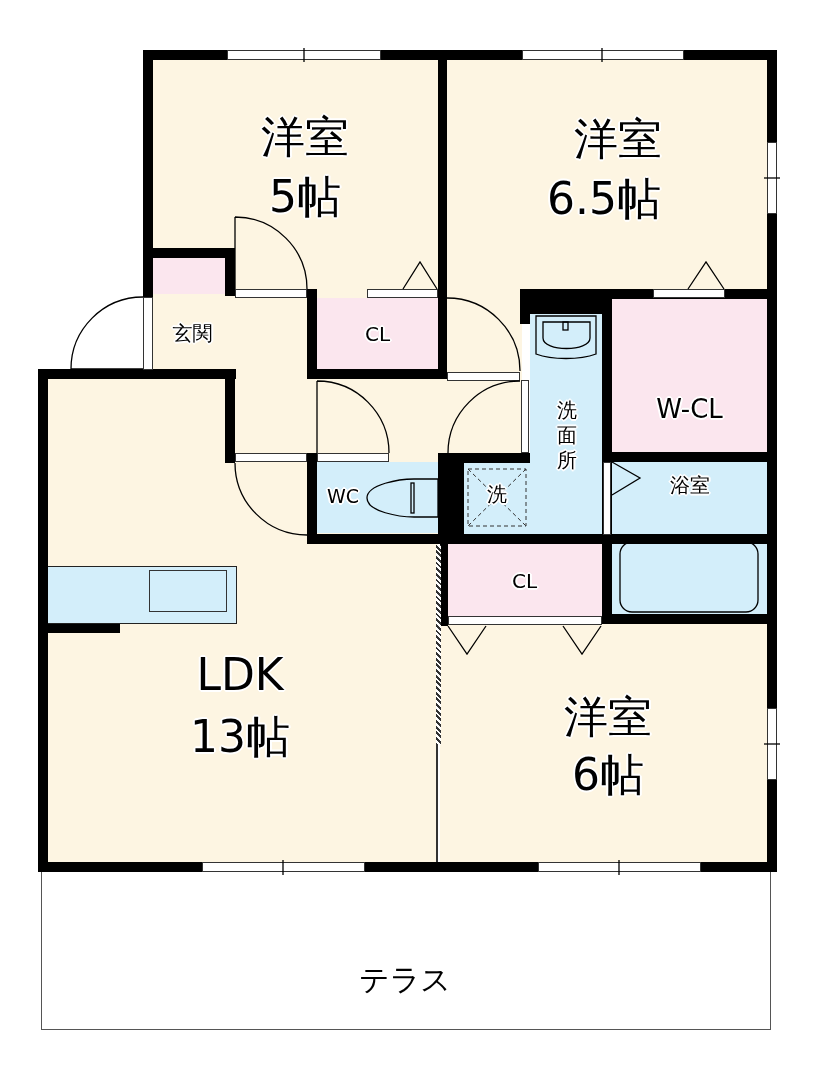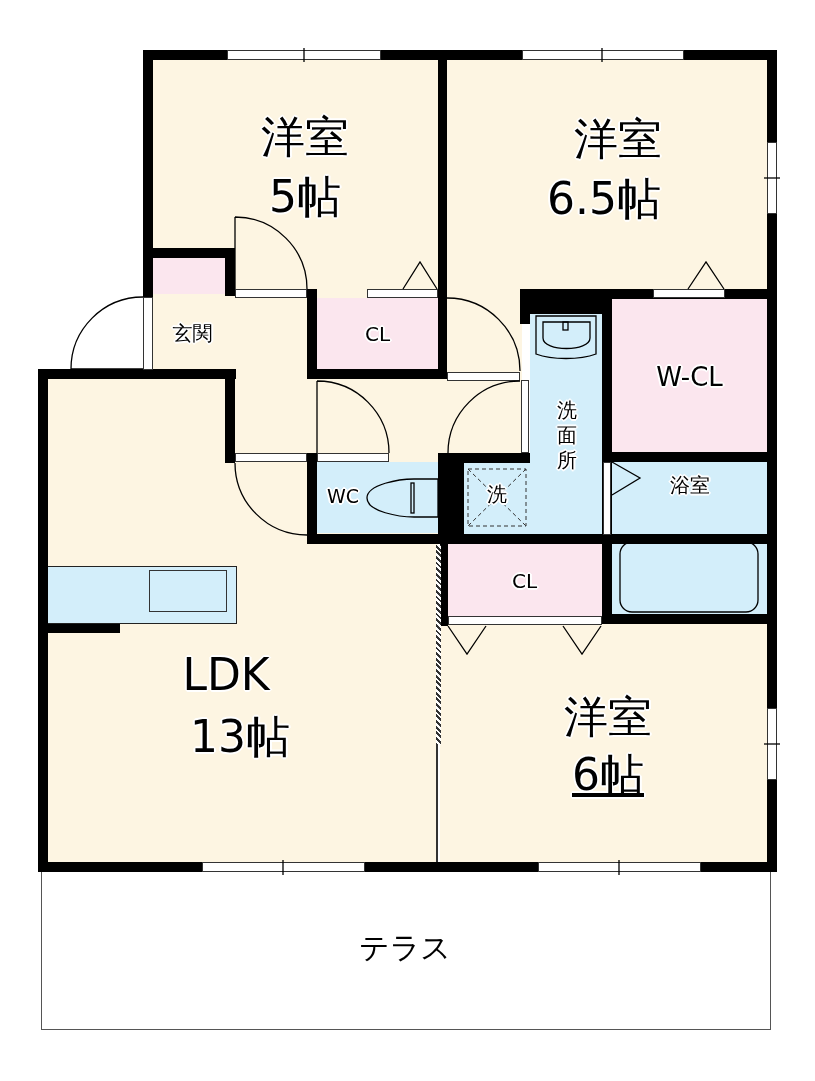--- a/index.html
+++ b/index.html
@@ -5,21 +5,21 @@
   html, body { margin:0; padding:0; background:#ffffff; }
   body { width:815px; height:1081px; position:relative; overflow:hidden; font-family:"DejaVu Sans", sans-serif; }
   .abs { position:absolute; box-sizing:border-box; }
   .room-beige { background:#fdf5e2; }
   .room-pink { background:#fbe6ee; }
   .room-blue { background:#d3eefa; }
   .wall { position:absolute; background:#000; }
   .label { position:absolute; color:#000; text-align:center; line-height:1.05;
     text-shadow: 0 0 2px #fff, 0 0 2px #fff, 1px 1px 0 #fff, -1px -1px 0 #fff, 1px -1px 0 #fff, -1px 1px 0 #fff, 2px 0 0 #fff, -2px 0 0 #fff, 0 2px 0 #fff, 0 -2px 0 #fff; }
   .big { font-size:44px; }
-  .mid { font-size:22px; }
+  .mid { font-size:22px;margin-top:32px; }
   .small { font-size:20px; }
   svg.overlay { position:absolute; left:0; top:0; }
 </style>
 </head>
 <body>
 
 <div class="abs" style="left:41px;top:870px;width:730px;height:160px;border:1px solid #555;border-top:none;background:#fff;"></div>
 <div class="label mid" style="left:330px;top:932px;width:150px;font-size:30px;">テラス</div>
 
 <div class="abs room-beige" style="left:152px;top:60px;width:288px;height:240px;"></div>
@@ -126,23 +126,23 @@
   </g>
 </svg>
 
 <div class="label big" style="left:230px;top:114px;width:150px;">洋室</div>
 <div class="label big" style="left:230px;top:174px;width:150px;">5帖</div>
 
 <div class="label big" style="left:543px;top:116px;width:150px;">洋室</div>
 <div class="label big" style="left:516px;top:176px;width:176px;">6.5帖</div>
 
 <div class="label big" style="left:533px;top:694px;width:150px;">洋室</div>
-<div class="label big" style="left:533px;top:752px;width:150px;text-decoration:underline;">6帖</div>
+<div class="label big" style="left:533px;top:752px;width:150px;">6帖</div>
 
-<div class="label big" style="left:146px;top:652px;width:160px;">LDK</div>
+<div class="label big" style="left:160px;top:652px;width:160px;">LDK</div>
 <div class="label big" style="left:160px;top:714px;width:160px;">13帖</div>
 
 <div class="label small" style="left:155px;top:323px;width:75px;">玄関</div>
 <div class="label small" style="left:317px;top:324px;width:121px;">CL</div>
 <div class="label mid" style="left:612px;top:364px;width:155px;font-size:26px;">W-CL</div>
 <div class="label small" style="left:555px;top:398px;width:24px;line-height:1.25;word-break:break-all;">洗面所</div>
 <div class="label small" style="left:468px;top:484px;width:58px;">洗</div>
 <div class="label small" style="left:318px;top:487px;width:50px;font-size:19px;">WC</div>
 <div class="label small" style="left:640px;top:475px;width:100px;">浴室</div>
 <div class="label small" style="left:447px;top:571px;width:155px;">CL</div>

